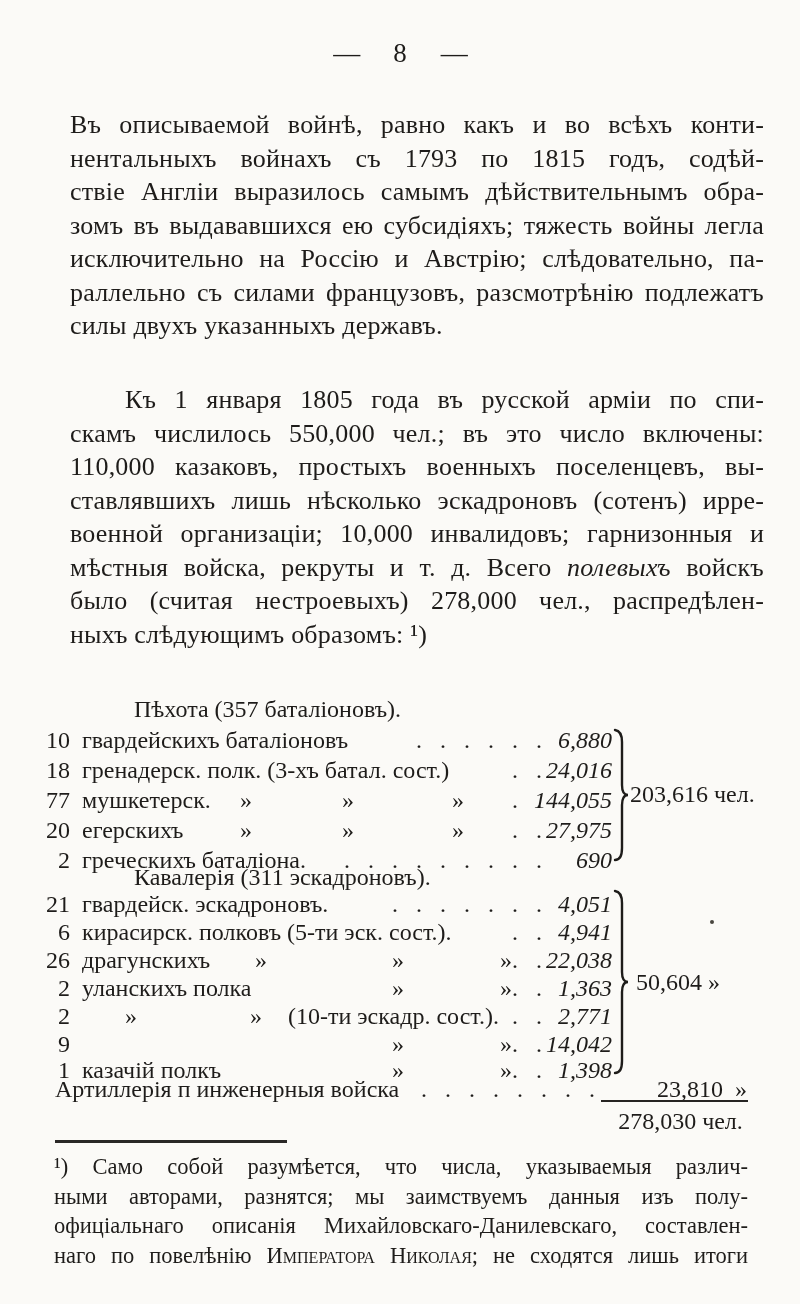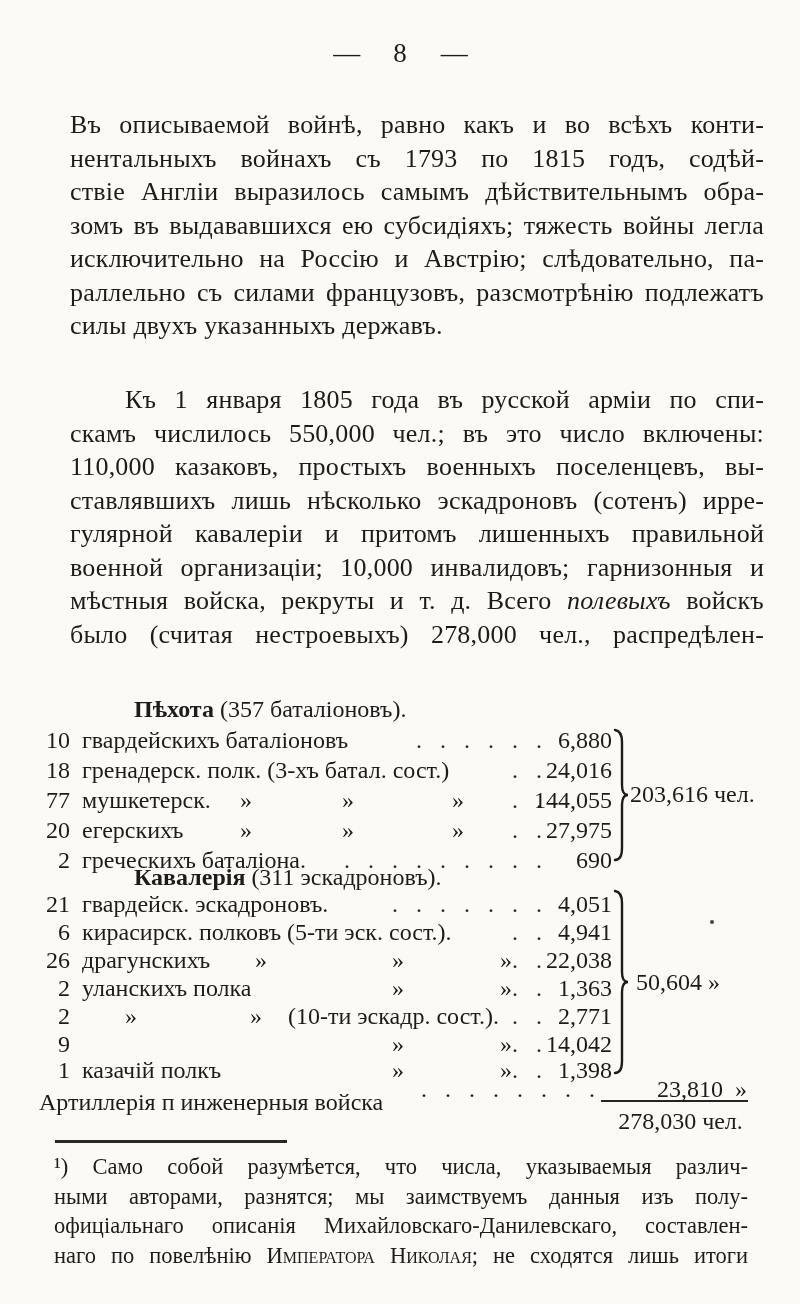--- a/index.html
+++ b/index.html
@@ -28,33 +28,33 @@
     white-space: nowrap; white-space: normal;
   }
   .pline.lastline { text-align-last: left; }
   .pline.indent55 { padding-left: 55px; }
   .it { font-style: italic; }
   .sc { font-variant: small-caps; }
   
   .thead {
     position: absolute; left: 134px; font-size: 24px; line-height: 27px;
   }
-  .thead b { font-weight: 700; }
+  .thead b { font-weight: 400; }
   .trow { position: absolute; left: 0; width: 100%; height: 27px;
     font-size: 24px; line-height: 27px; }
   .trow .num { position: absolute; left: 36px; width: 34px; text-align: right; }
   .trow .lbl { position: absolute; left: 82px; white-space: nowrap; }
   .trow .ditto { position: absolute; }
   .trow .dots { position: absolute; left: 320px; width: 222px; text-align: right;
     word-spacing: 12px; white-space: nowrap; }
-  .trow .val { position: absolute; left: 495px; width: 117px; text-align: right; }
+  .trow .val { position: absolute; left: 495px; width: 117px; text-align: right; font-style: italic; }
   .brace-svg { position: absolute; }
   .group-total { position: absolute; font-size: 24px; line-height: 27px; white-space: nowrap; }
   .artrow { position: absolute; left: 0; width: 100%; height: 27px; font-size: 24px; line-height: 27px; }
-  .artrow .lbl { position: absolute; left: 39px; white-space: nowrap; margin-top: 13px; }
+  .artrow .lbl { position: absolute; left: 55px; white-space: nowrap; }
   .artrow .dots { position: absolute; left: 380px; width: 215px; text-align: right;
     word-spacing: 12px; white-space: nowrap; }
   .artrow .valwrap { position: absolute; left: 601px; width: 146px; text-align: right; }
   .artrow .valwrap .din { margin-left: 12px; }
   .sumrule { position: absolute; left: 601px; top: 1100px; width: 147px; height: 2px; background: #262422; }
   .grand { position: absolute; left: 588px; top: 1108px; width: 185px; text-align: center;
     font-size: 24px; line-height: 27px; }
   
   .fnsep { position: absolute; left: 55px; top: 1140px; width: 232px; height: 2.5px; background: #2a2826; }
   .footnote { position: absolute; left: 54px; top: 1152px; width: 694px; }
@@ -84,24 +84,24 @@
     <div class="pline">исключительно на Россію и Австрію; слѣдовательно, па-</div>
     <div class="pline">раллельно съ силами французовъ, разсмотрѣнію подлежатъ</div>
     <div class="pline lastline">силы двухъ указанныхъ державъ.</div>
   </div>
 
   <div class="para" style="top:371px">
     <div class="pline indent55">Къ 1 января 1805 года въ русской арміи по спи-</div>
     <div class="pline">скамъ числилось 550,000 чел.; въ это число включены:</div>
     <div class="pline">110,000 казаковъ, простыхъ военныхъ поселенцевъ, вы-</div>
     <div class="pline">ставлявшихъ лишь нѣсколько эскадроновъ (сотенъ) ирре-</div>
-    <div class="pline">гулярной кавалеріи и притомъ лишенныхъ правильной</div>
     <div class="pline">военной организаціи; 10,000 инвалидовъ; гарнизонныя и</div>
     <div class="pline"><span>мѣстныя войска, рекруты и т. д. Всего </span><span class="it">полевыхъ</span><span> войскъ</span></div>
     <div class="pline">было (считая нестроевыхъ) 278,000 чел., распредѣлен-</div>
+    <div class="pline lastline">ныхъ слѣдующимъ образомъ: ¹)</div>
   </div>
 
   <div class="thead" style="top:696px">
     <b>Пѣхота</b><span> (357 баталіоновъ).</span>
   </div>
 
   <div class="trow" style="top:727px">
     <span class="num">10</span>
     <span class="lbl">гвардейскихъ баталіоновъ</span>
     <span class="dots">. . . . . .</span>

